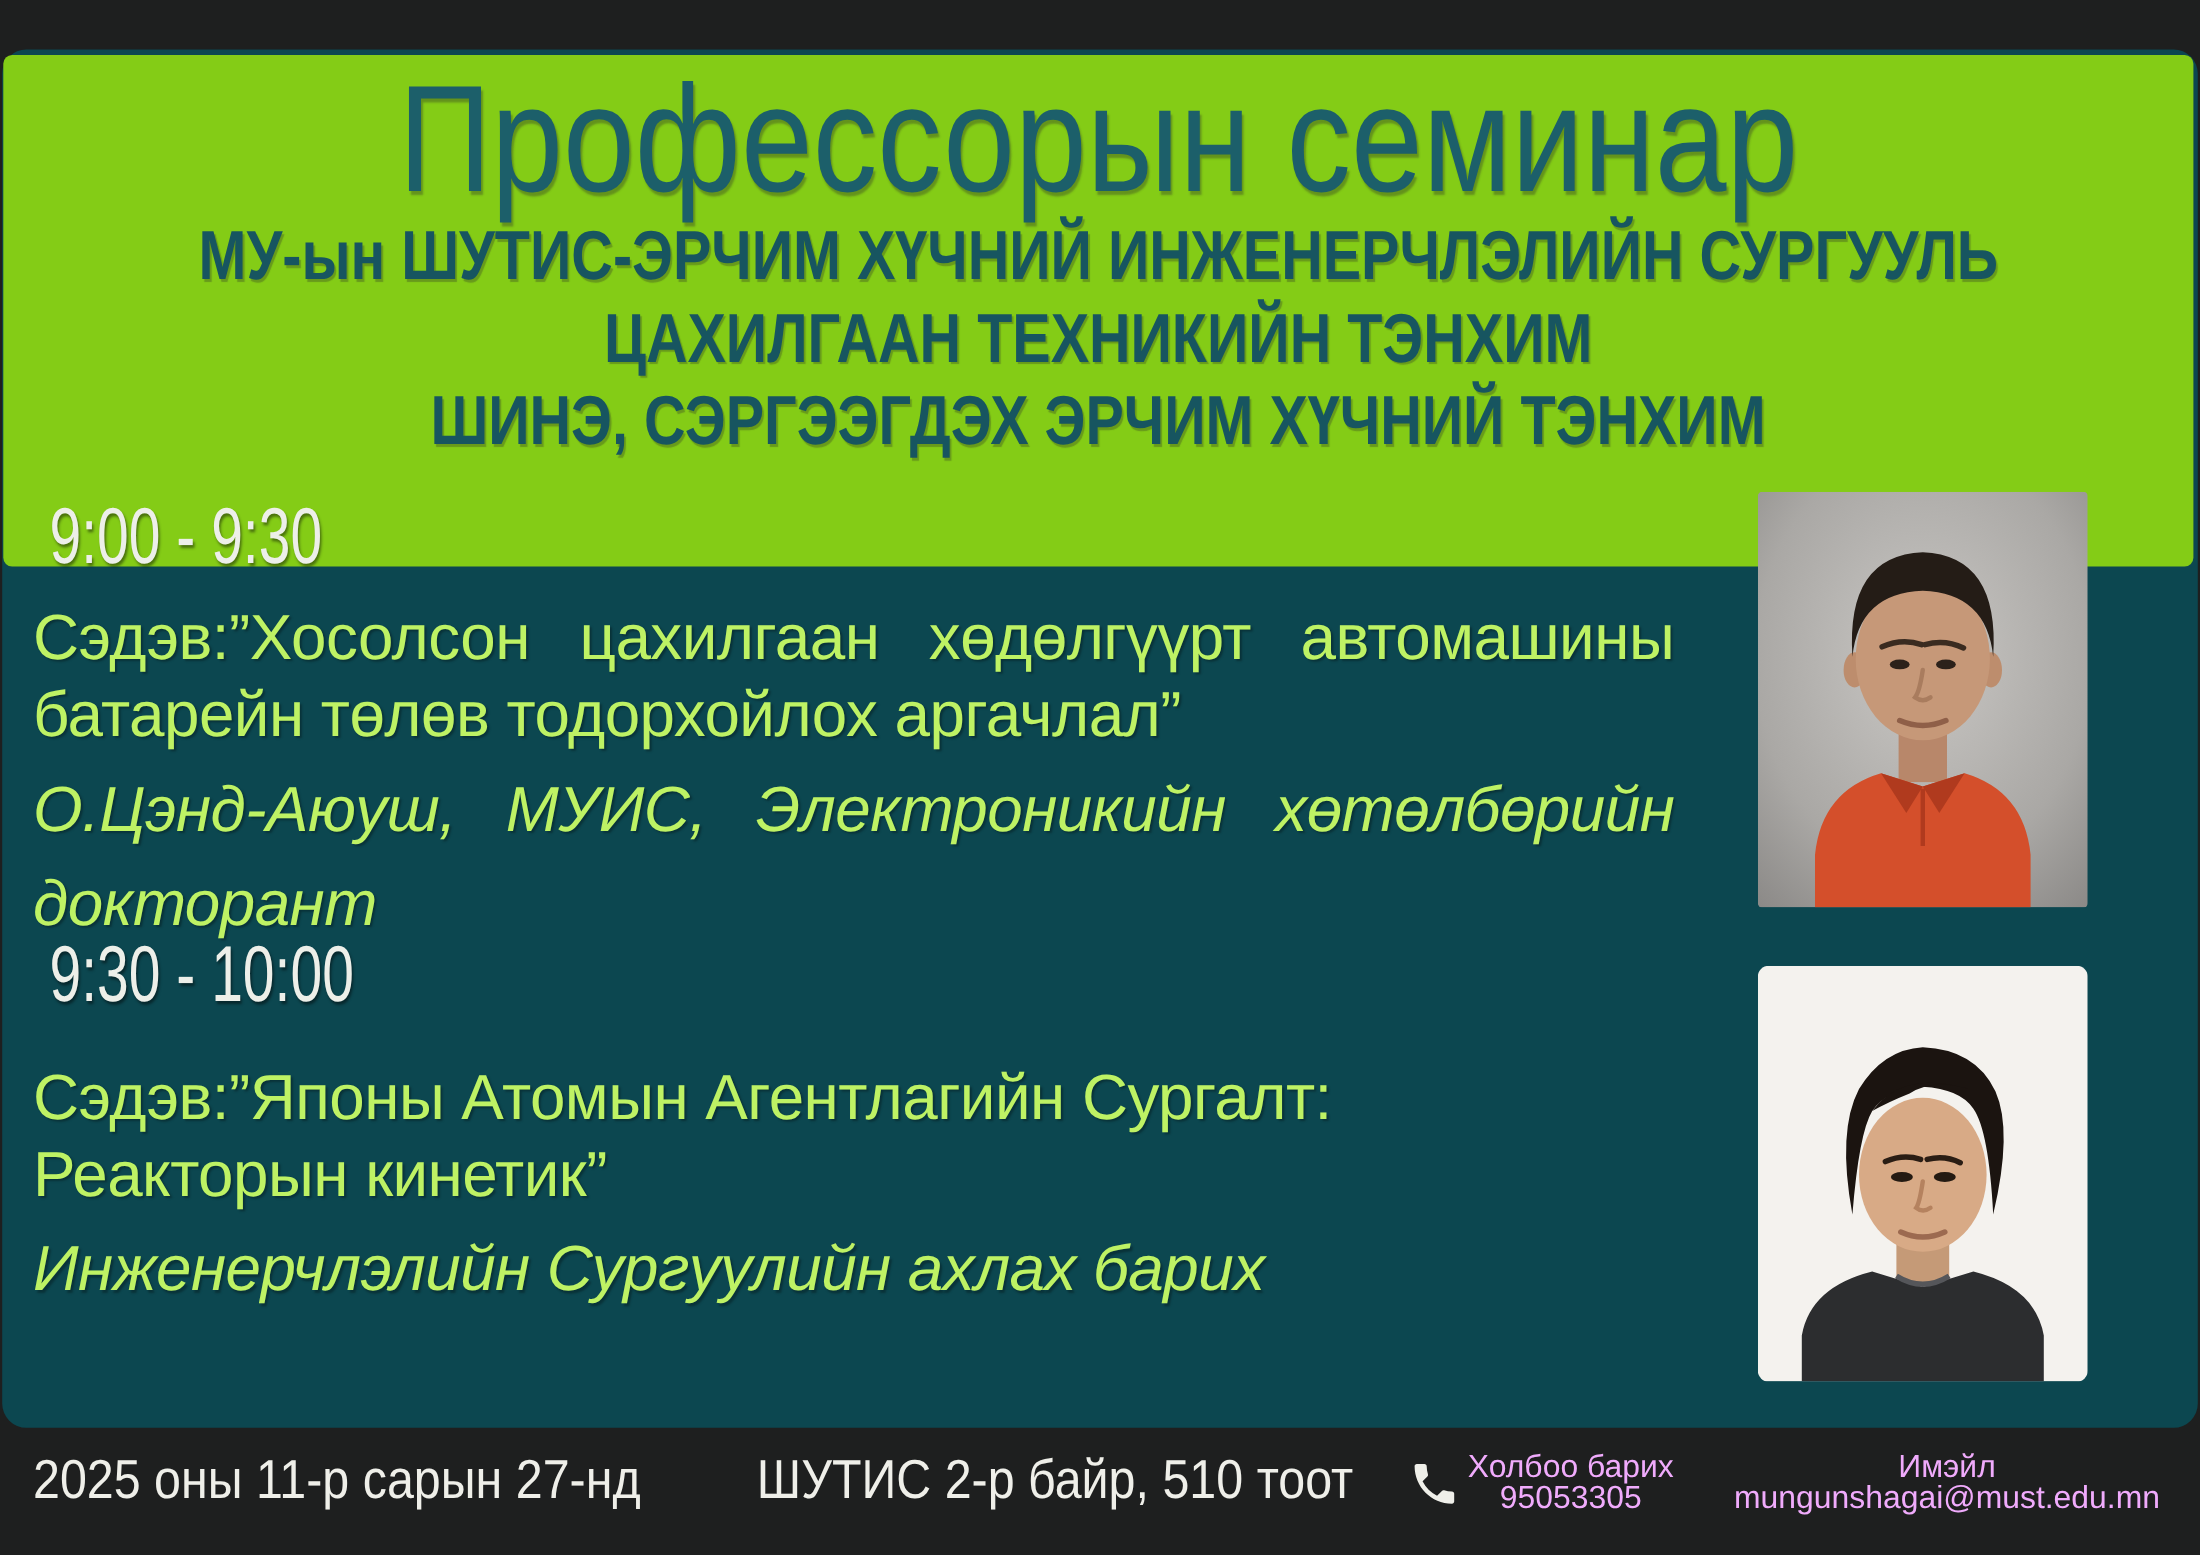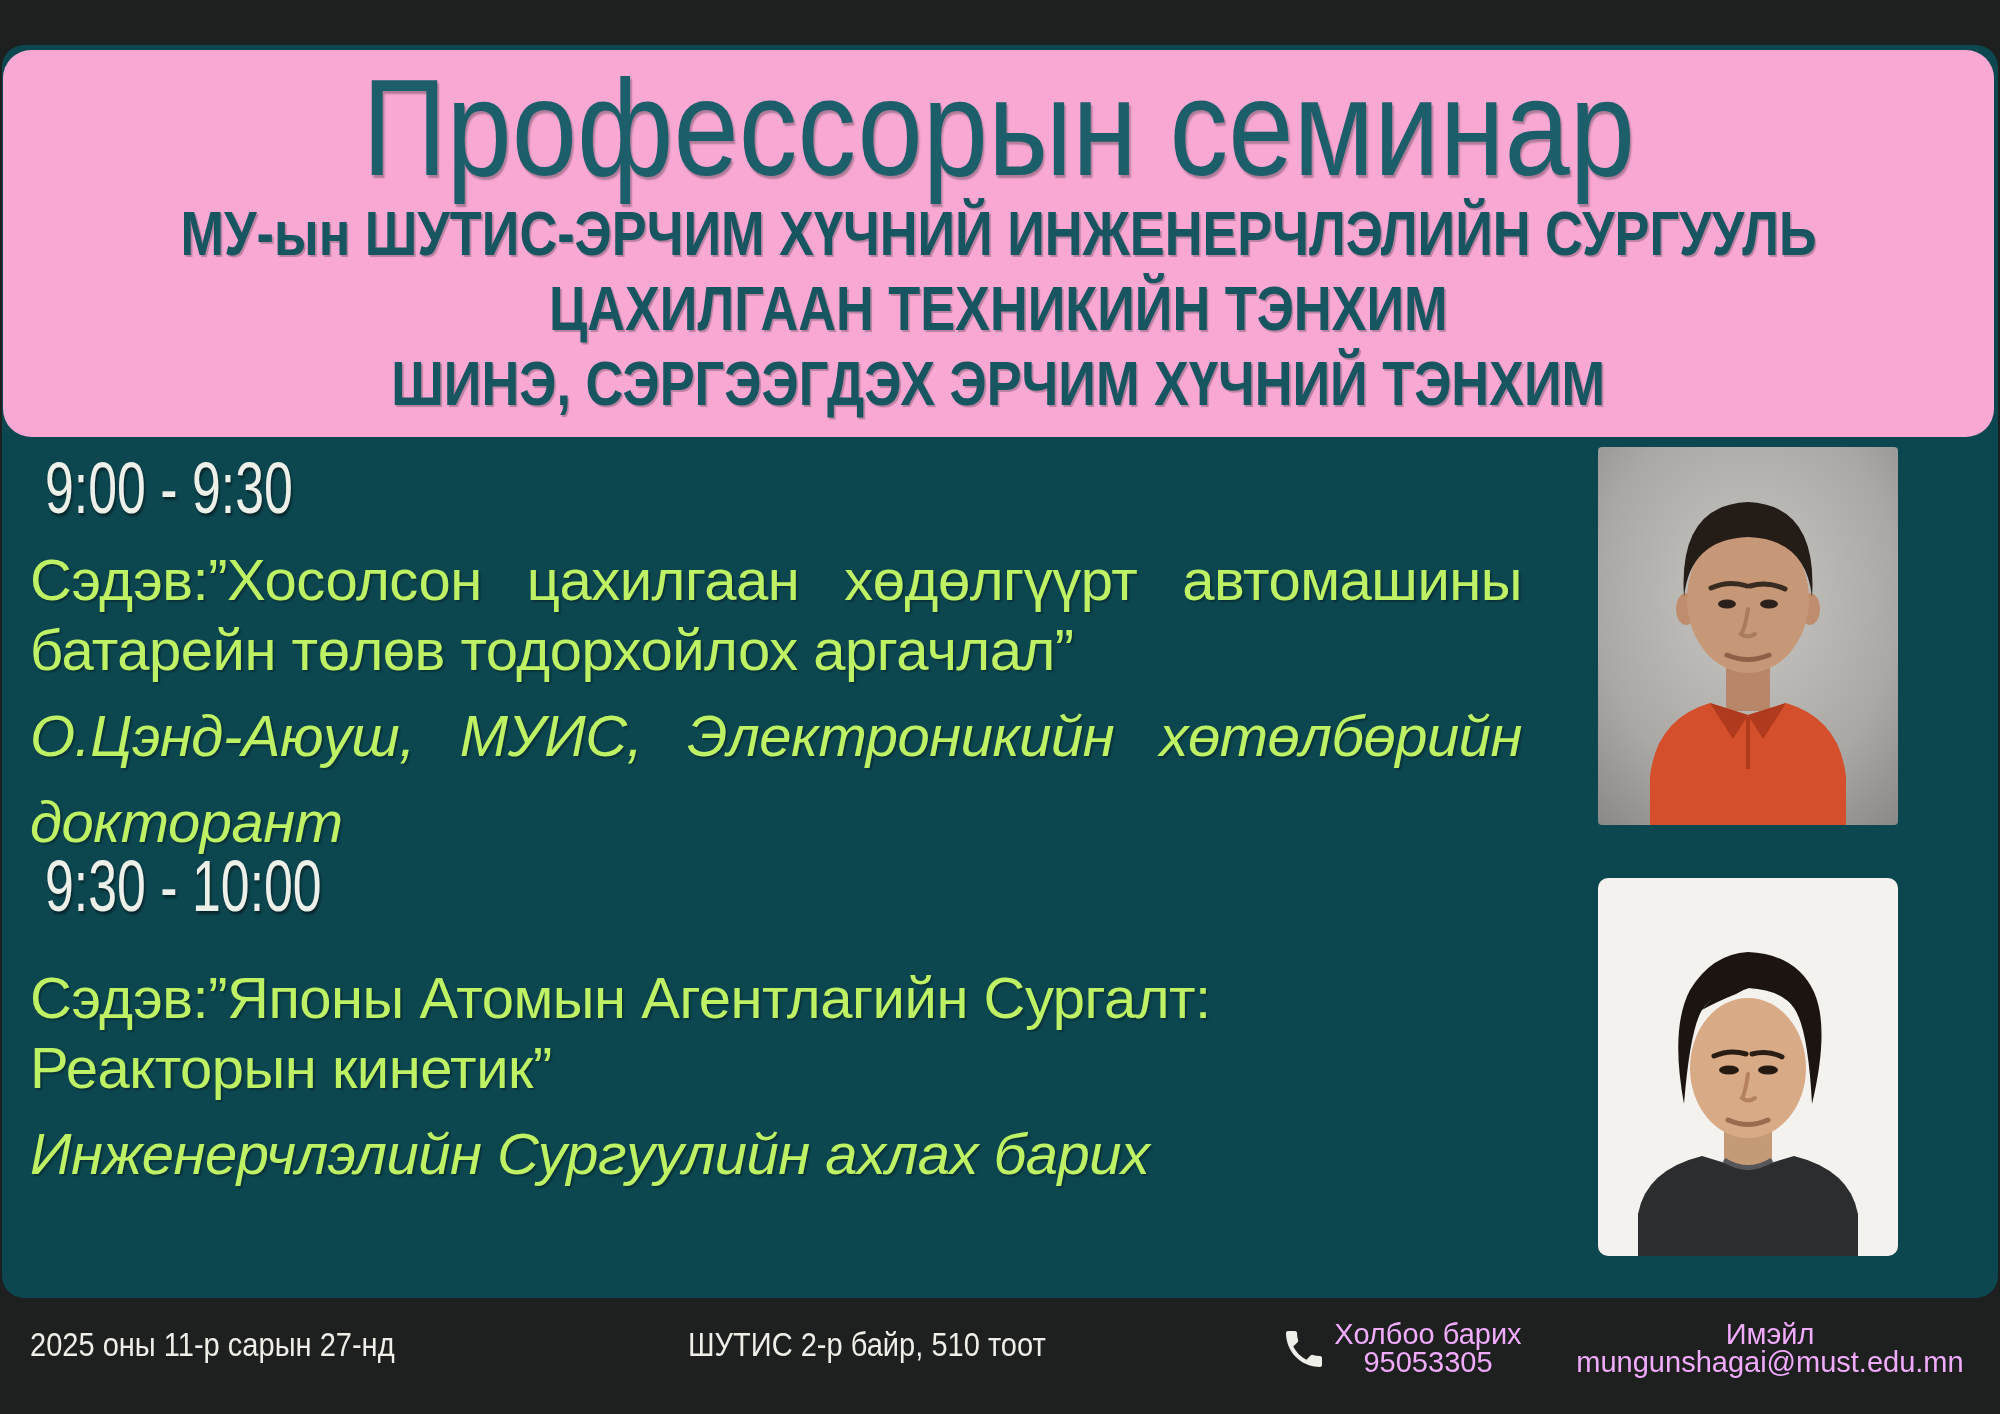--- a/index.html
+++ b/index.html
@@ -5,22 +5,22 @@
   html,body{margin:0;padding:0;background:#1e1f1f;}
   body{width:2000px;height:1414px;position:relative;overflow:hidden;
        font-family:"Liberation Sans","DejaVu Sans",sans-serif;}
   .poster{position:absolute;inset:0;}
 
   
   .teal-panel{position:absolute;left:2px;top:45px;width:1996px;height:1253px;
               background:#0c4750;border-radius:22px;}
 
   
-  .gray-panel{position:absolute;left:3px;top:50px;width:1991px;height:387px;
-              background:#f9a8d4;border-radius:28px;}
+  .gray-panel{position:absolute;left:3px;top:50px;width:1991px;height:465px;
+              background:#84cc16;border-radius:8px;}
   .title-row{position:absolute;left:0;right:0;top:4px;text-align:center;
              font-size:138px;line-height:146px;font-weight:400;color:#1c5f6a;
              white-space:nowrap;}
   .title-row span{display:inline-block;transform:scaleX(.85);transform-origin:center;
              text-shadow:2px 3px 2px rgba(40,40,40,.35);}
   .subtitles{position:absolute;left:0;right:0;top:146px;text-align:center;
              font-size:63px;line-height:75px;font-weight:700;color:#175560;
              white-space:nowrap;}
   .subtitles .sub{display:block;}
   .subtitles .sub span{display:inline-block;transform:scaleX(.83);transform-origin:center;
@@ -42,21 +42,21 @@
   .line.stretch{text-align:justify;text-align-last:justify;}
   .line.italic{font-style:italic;margin-top:16px;}
 
   
   .photo{position:absolute;width:300px;height:378px;overflow:hidden;}
   .photo.ph1{left:1598px;top:447px;border-radius:4px;}
   .photo.ph2{left:1598px;top:878px;border-radius:10px;}
   .photo svg{display:block;width:100%;height:100%;}
 
   
-  .footer-big{position:absolute;top:1318px;color:#efefe9;font-size:33px;
+  .footer-big{position:absolute;top:1318px;color:#efefe9;font-size:50px;
               line-height:54px;white-space:nowrap;}
   .footer-big span{display:inline-block;transform:scaleX(.88);transform-origin:left;}
   .footer-big.date{left:30px;}
   .footer-big.loc{left:688px;}
   .phone-icon{position:absolute;left:1280px;top:1325px;width:48px;height:48px;}
   .footer-stack{position:absolute;top:1320px;color:#f0abfc;font-size:29px;
                 line-height:28px;text-align:center;}
   .footer-stack.contact{left:1318px;width:220px;}
   .footer-stack.email{left:1545px;width:450px;}
 </style>

